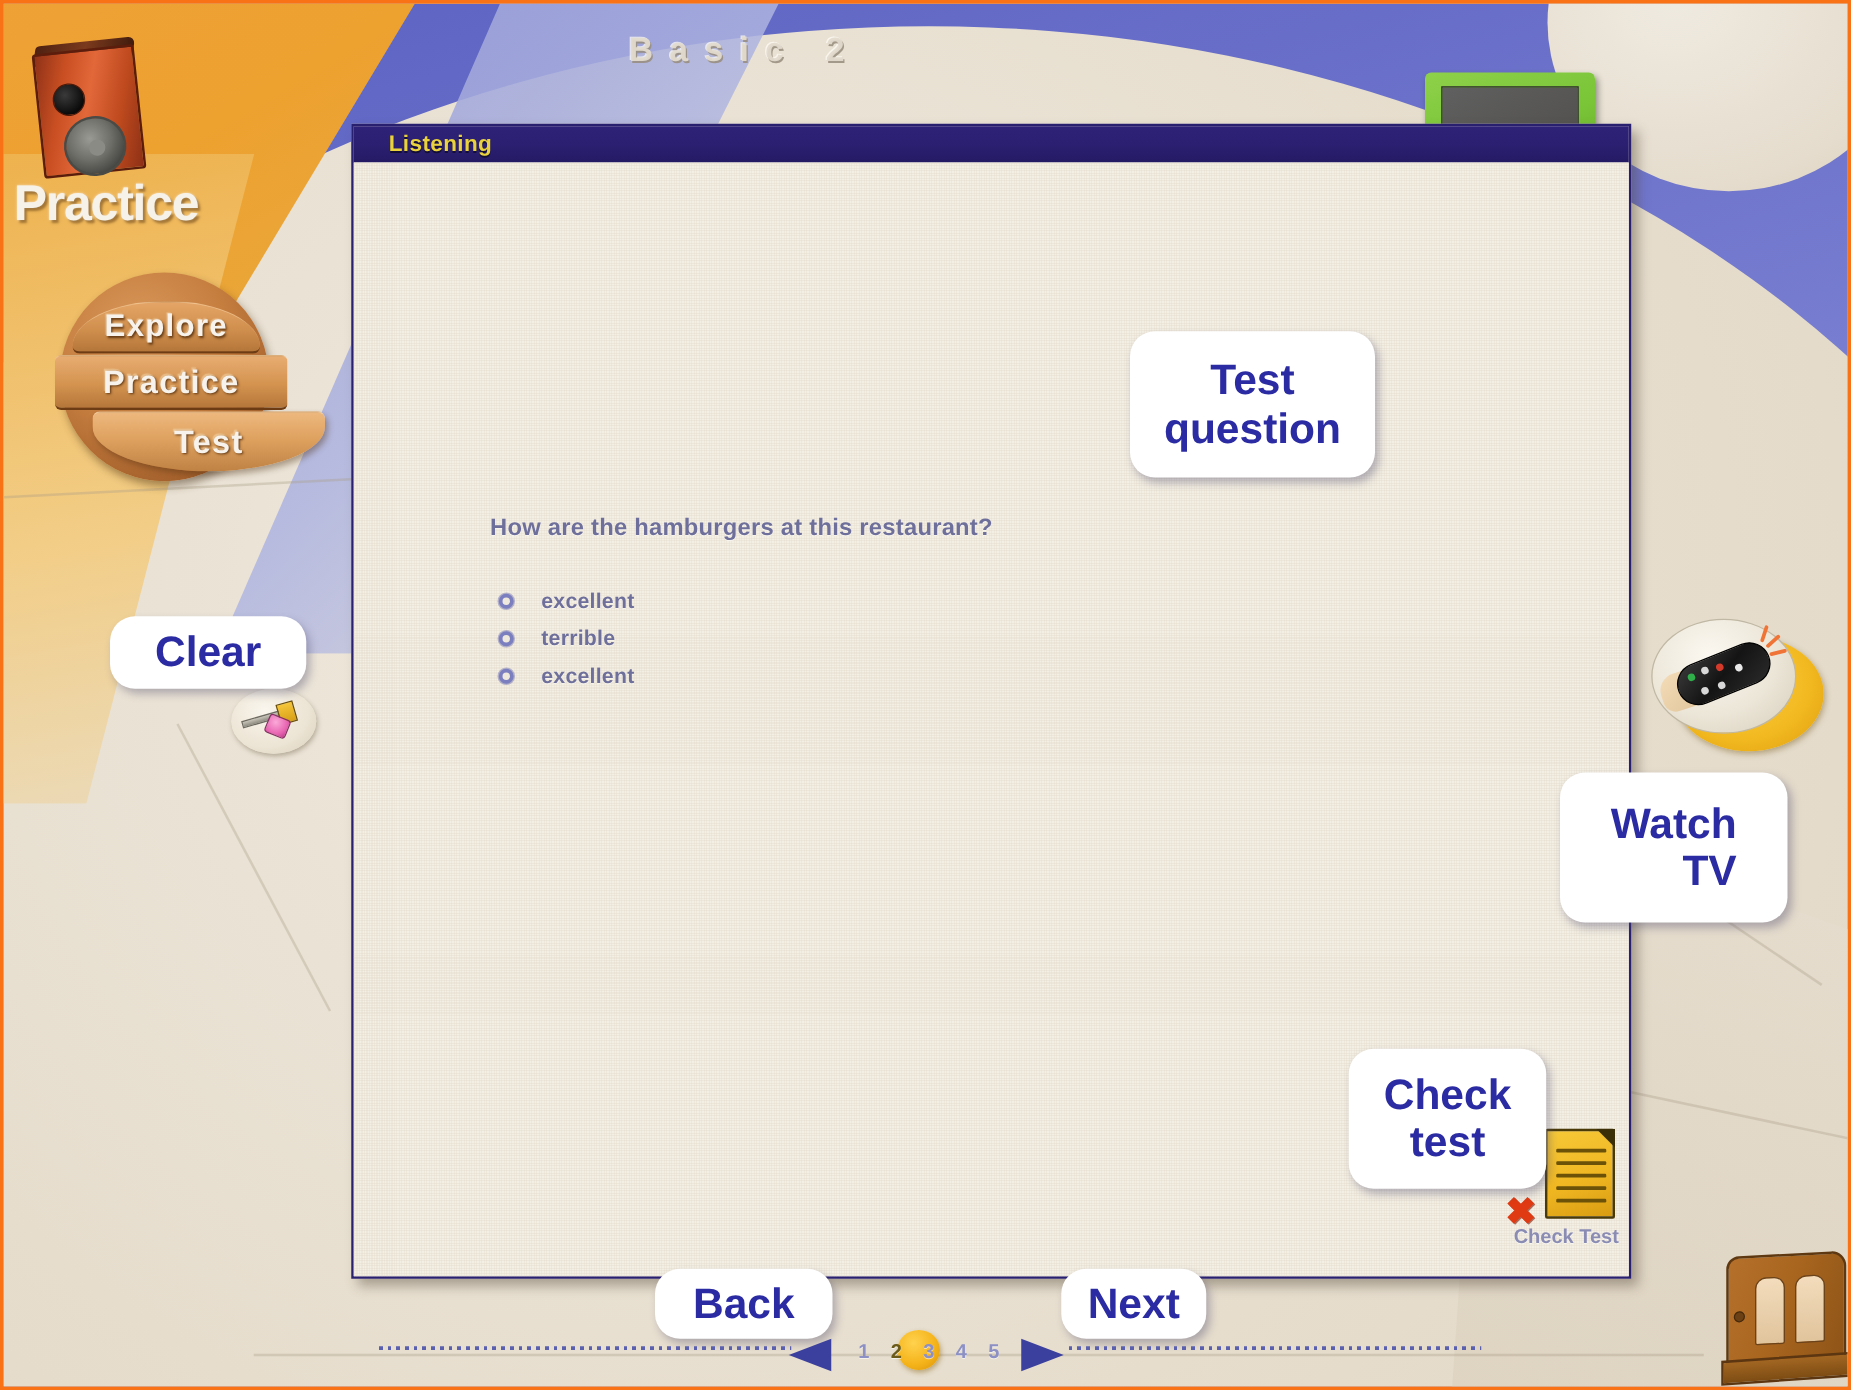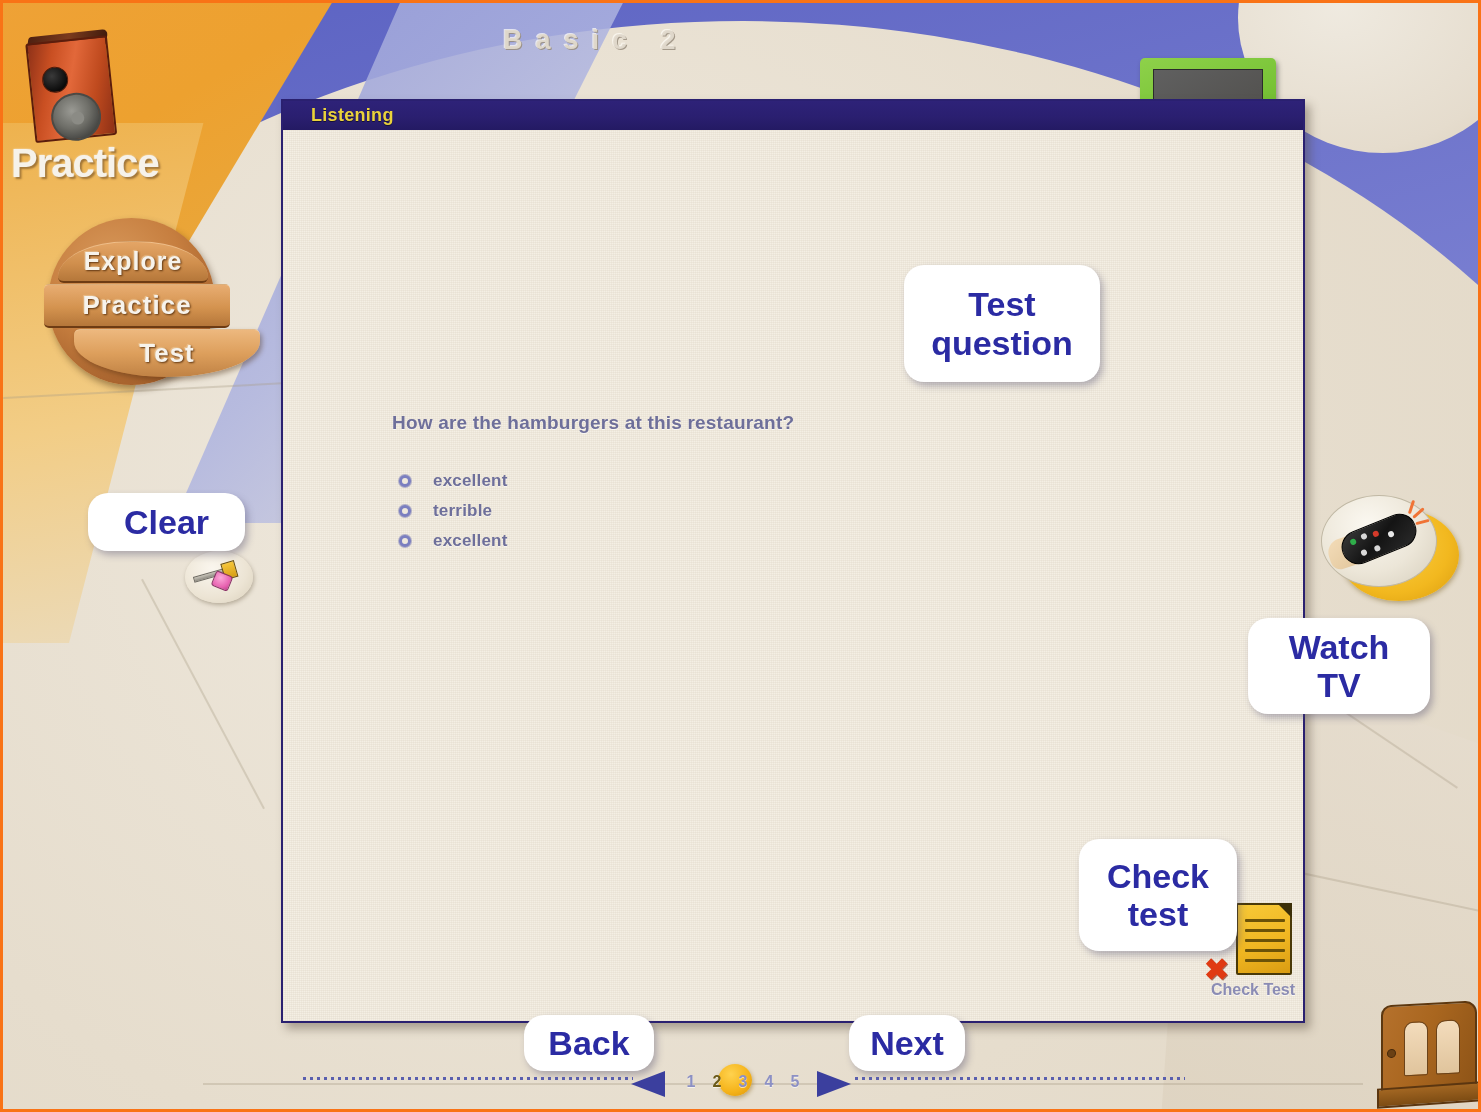--- a/index.html
+++ b/index.html
@@ -394,24 +394,24 @@
     color:#2b2ba3;
     font-weight:bold;
     text-align:center;
     display:flex; align-items:center; justify-content:center;
     box-shadow:3px 4px 7px rgba(80,75,110,.38);
     line-height:1.12;
     cursor:pointer;
     user-select:none;
   }
   #callout-test-question { left:901px; top:262px; width:196px; height:117px; font-size:34px; }
-  #callout-watch-tv     { left:1245px; top:615px; width:182px; height:96px; font-size:34px; }
+  #callout-watch-tv     { left:1245px; top:615px; width:182px; height:120px; font-size:34px;text-align:right; }
   #callout-check-test   { left:1076px; top:836px; width:158px; height:112px; font-size:34px; }
   #callout-clear        { left:85px;  top:490px; width:157px; height:58px;  font-size:34px; }
-  #callout-back         { left:521px; top:1012px; width:130px; height:56px; font-size:34px; }
+  #callout-back         { left:521px; top:1012px; width:142px; height:56px; font-size:34px; }
   #callout-next         { left:846px; top:1012px; width:116px; height:56px; font-size:34px; }
 
   
   #page-strip {
     position:absolute; left:620px; top:1062px; width:240px; height:34px;
     display:flex; align-items:center; justify-content:center; gap:10px;
   }
   .page-num {
     font-size:16px; font-weight:bold; color:#8c90c4;
     width:16px; text-align:center;

